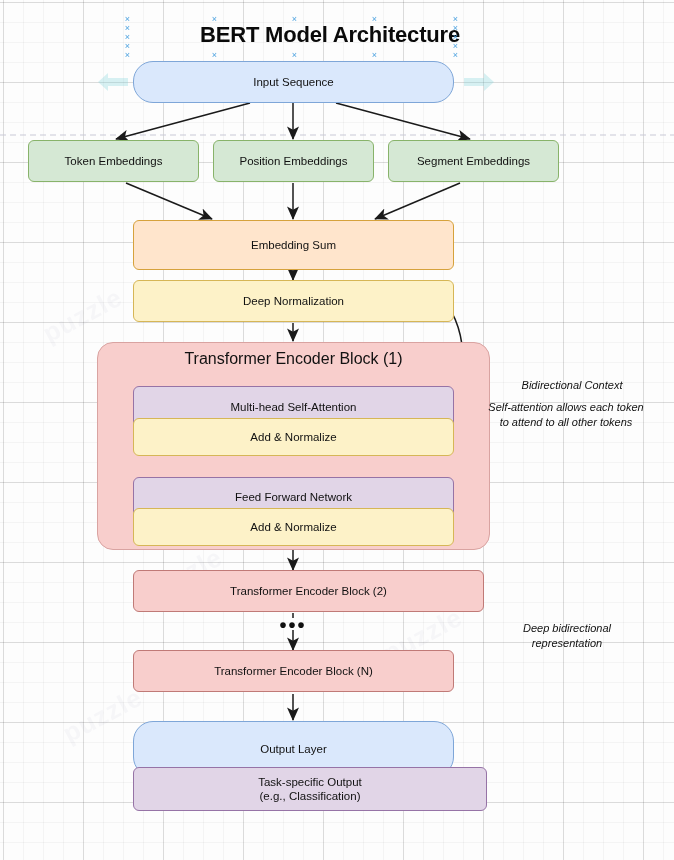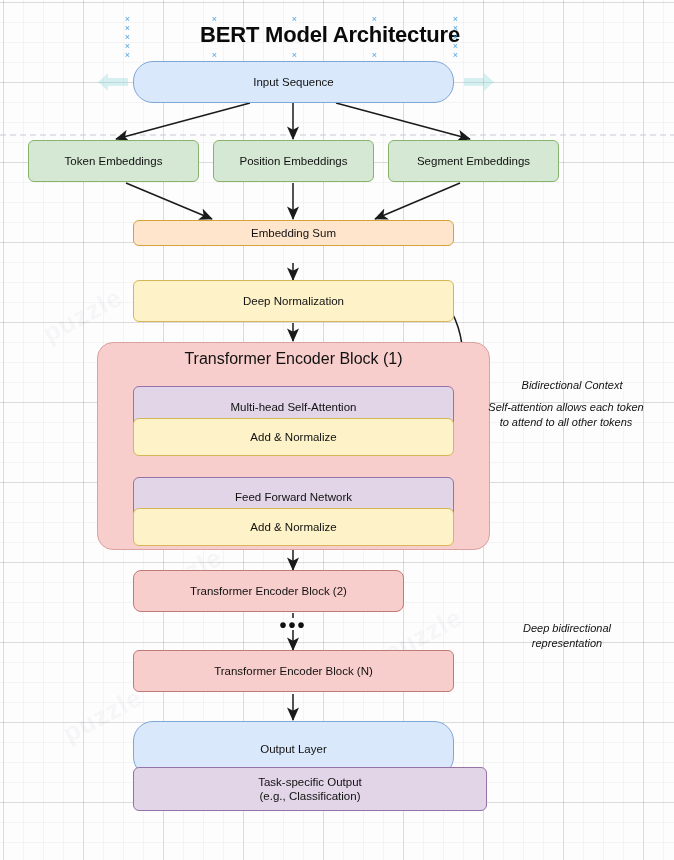--- a/index.html
+++ b/index.html
@@ -236,21 +236,21 @@
   <div class="node green" style="left:28px; top:140px; width:171px; height:42px;">
     <span>Token Embeddings</span>
   </div>
   <div class="node green" style="left:213px; top:140px; width:161px; height:42px;">
     <span>Position Embeddings</span>
   </div>
   <div class="node green" style="left:388px; top:140px; width:171px; height:42px;">
     <span>Segment Embeddings</span>
   </div>
 
-  <div class="node orange" style="left:133px; top:220px; width:321px; height:26px;">
+  <div class="node orange" style="left:133px; top:220px; width:321px; height:50px;">
     <span>Embedding Sum</span>
   </div>
 
   <div class="node yellow" style="left:133px; top:280px; width:321px; height:42px;">
     <span>Deep Normalization</span>
   </div>
 
   <div class="encoder-wrap" style="left:97px; top:342px; width:393px; height:208px;">
     <div class="encoder-title">Transformer Encoder Block (1)</div>
   </div>
@@ -261,21 +261,21 @@
   <div class="node yellow" style="left:133px; top:418px; width:321px; height:38px;">
     <span>Add &amp; Normalize</span>
   </div>
   <div class="node purple" style="left:133px; top:462px; width:321px; height:40px;">
     <span>Feed Forward Network</span>
   </div>
   <div class="node yellow" style="left:133px; top:508px; width:321px; height:38px;">
     <span>Add &amp; Normalize</span>
   </div>
 
-  <div class="node pink" style="left:133px; top:570px; width:271px; height:42px;border-radius:8px;">
+  <div class="node pink" style="left:133px; top:570px; width:351px; height:42px;">
     <span>Transformer Encoder Block (2)</span>
   </div>
 
   <div id="ellipsis">•••</div>
 
   <div class="node pink" style="left:133px; top:650px; width:321px; height:42px;">
     <span>Transformer Encoder Block (N)</span>
   </div>
 
   <div class="node blue" style="left:133px; top:721px; width:321px; height:56px;">

